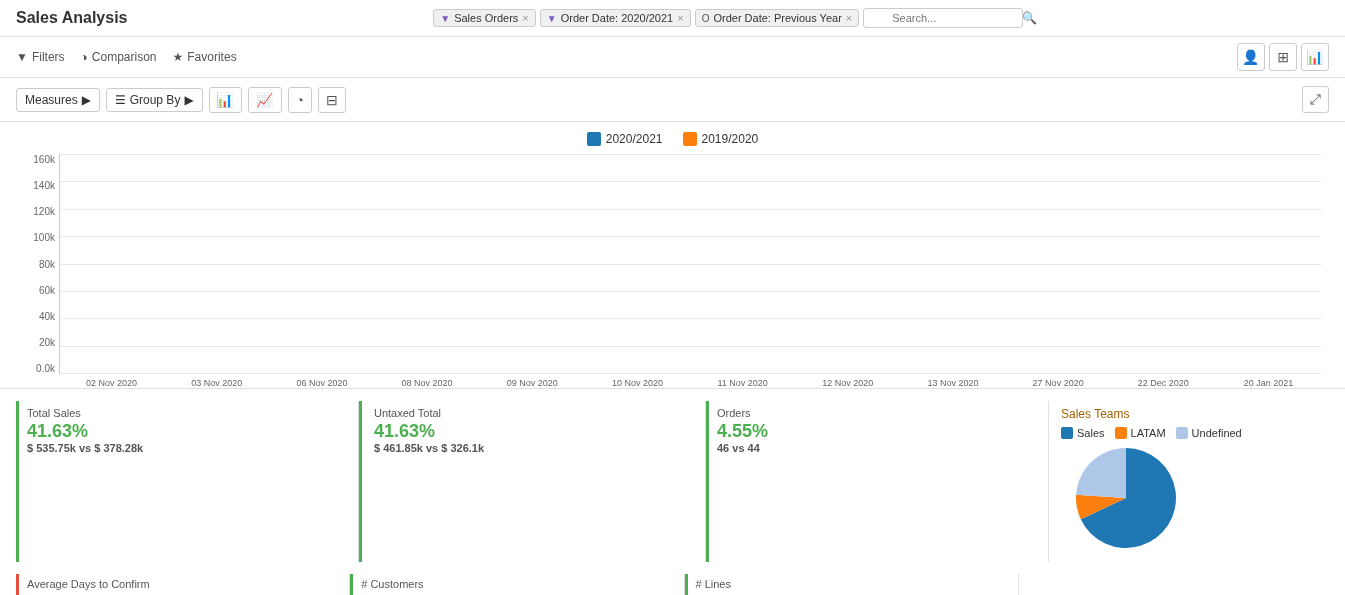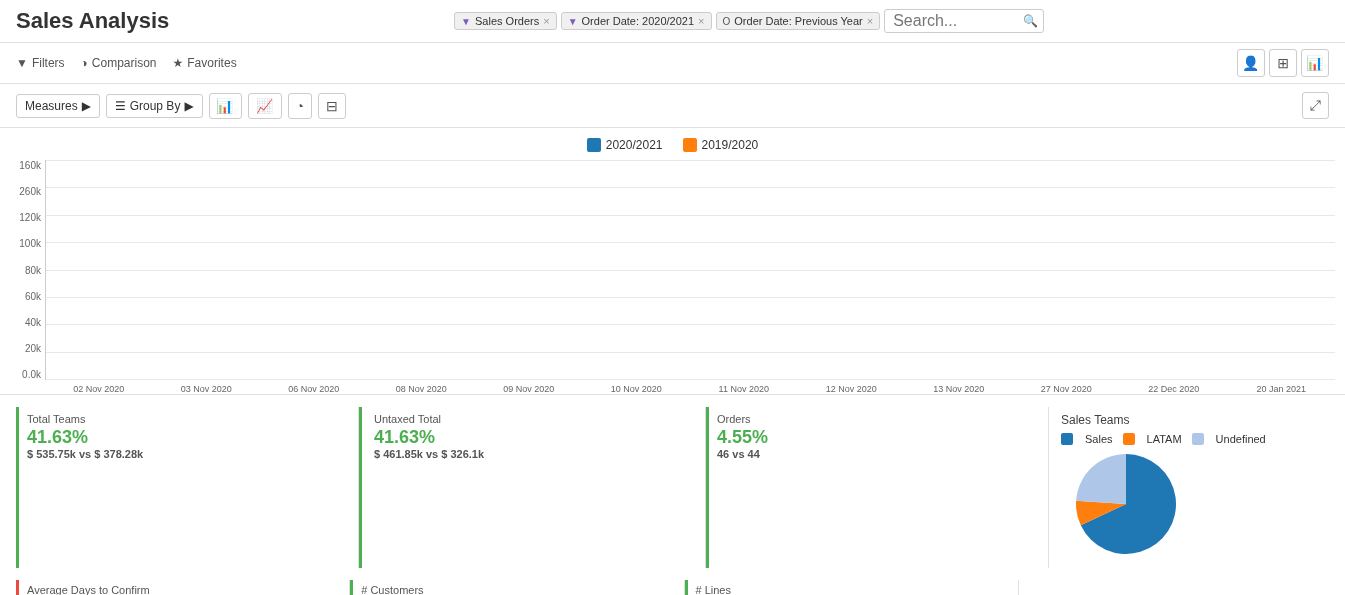--- a/index.html
+++ b/index.html
@@ -7,21 +7,21 @@
 
     
     .top-header {
       display: flex;
       align-items: center;
       justify-content: space-between;
       padding: 8px 16px;
       border-bottom: 1px solid #e0e0e0;
     }
     .page-title {
-      font-size: 22px;
+      font-size: 16px;
       font-weight: bold;
       color: #333;
     }
     .filter-tags {
       display: flex;
       align-items: center;
       gap: 4px;
       flex: 1;
       justify-content: center;
     }
@@ -40,22 +40,23 @@
       display: flex;
       align-items: center;
       border: 1px solid #ccc;
       border-radius: 3px;
       padding: 2px 8px;
       width: 160px;
     }
     .search-box input {
       border: none;
       outline: none;
-      font-size: 16px;
+      font-size: 11px;
       width: 130px;
+      margin-left: 20px;
     }
 
     
     .second-nav {
       display: flex;
       align-items: center;
       justify-content: space-between;
       padding: 6px 16px;
       border-bottom: 1px solid #e0e0e0;
     }
@@ -132,21 +133,21 @@
       border-radius: 3px;
       padding: 4px 7px;
       background: #fff;
       cursor: pointer;
       font-size: 14px;
       color: #555;
     }
 
     
     .chart-area {
-      padding: 10px 0 0;
+      padding: 10px 14px 0;
       position: relative;
     }
     .chart-legend {
       display: flex;
       justify-content: center;
       gap: 20px;
       margin-bottom: 8px;
     }
     .legend-item {
       display: flex;
@@ -265,34 +266,34 @@
     }
 
     
     .sales-teams {
       width: 280px;
       padding: 6px 12px;
       flex-shrink: 0;
     }
     .sales-teams-title {
       font-size: 12px;
-      color: #404040;
+      color: #a16207;
       margin-bottom: 6px;
     }
     .pie-legend {
       display: flex;
       gap: 10px;
       flex-wrap: wrap;
       margin-bottom: 4px;
       font-size: 11px;
     }
     .pie-legend-item {
       display: flex;
       align-items: center;
-      gap: 12px;
+      gap: 4px;
     }
     .pie-legend-color {
       width: 12px;
       height: 12px;
       border-radius: 2px;
     }
 
     
     .kpi-row-2 {
       display: flex;
@@ -385,21 +386,21 @@
     <div class="legend-item">
       <div class="legend-color bar-orange"></div>
       <span>2019/2020</span>
     </div>
   </div>
 
   <div style="position:relative; margin-left:0;text-align:center;">
     <div class="y-axis-labels">
 
     <span>160k</span>
-        <span>260k</span>
+        <span>140k</span>
         <span>120k</span>
         <span>100k</span>
         <span>80k</span>
         <span>60k</span>
         <span>40k</span>
         <span>20k</span>
         <span>0.0k</span>
       </div>
     <div class="bar-chart-container">
       <div class="chart-grid" id="chart-grid">
@@ -473,21 +474,21 @@
       <span class="x-label">12 Nov 2020</span>
       <span class="x-label">13 Nov 2020</span>
       <span class="x-label">27 Nov 2020</span>
       <span class="x-label">22 Dec 2020</span>
       <span class="x-label">20 Jan 2021</span>
     </div>
 </div>
 
 <div class="kpi-section" id="kpi-row-1">
     <div class="kpi-col" style="border-left: 3px solid rgb(76, 175, 80); padding-left: 8px;">
-    <div class="kpi-title">Total Teams</div>
+    <div class="kpi-title">Total Sales</div>
     <div class="kpi-pct green">41.63%</div>
     <div class="kpi-sub">$ 535.75k vs $ 378.28k</div>
   </div>
     <div class="kpi-col" style="border-left: 3px solid rgb(76, 175, 80); ">
     <div class="kpi-title">Untaxed Total</div>
     <div class="kpi-pct green">41.63%</div>
     <div class="kpi-sub">$ 461.85k vs $ 326.1k</div>
   </div>
     <div class="kpi-col" style="border-left: 3px solid rgb(76, 175, 80); padding-left: 8px;">
     <div class="kpi-title">Orders</div>

